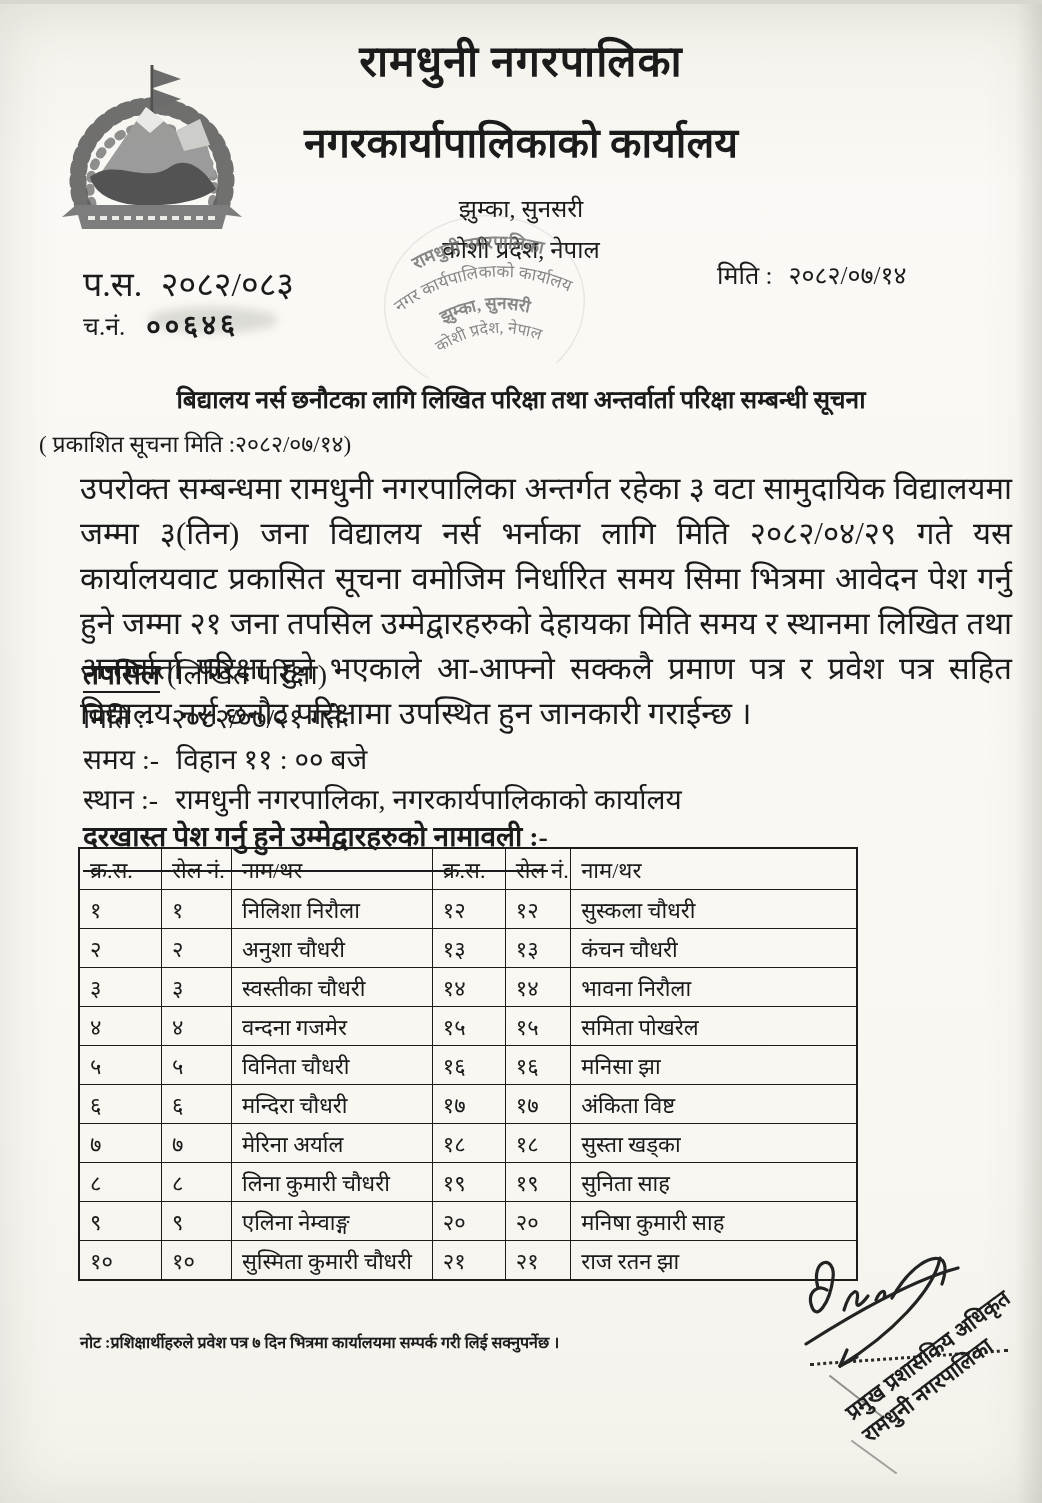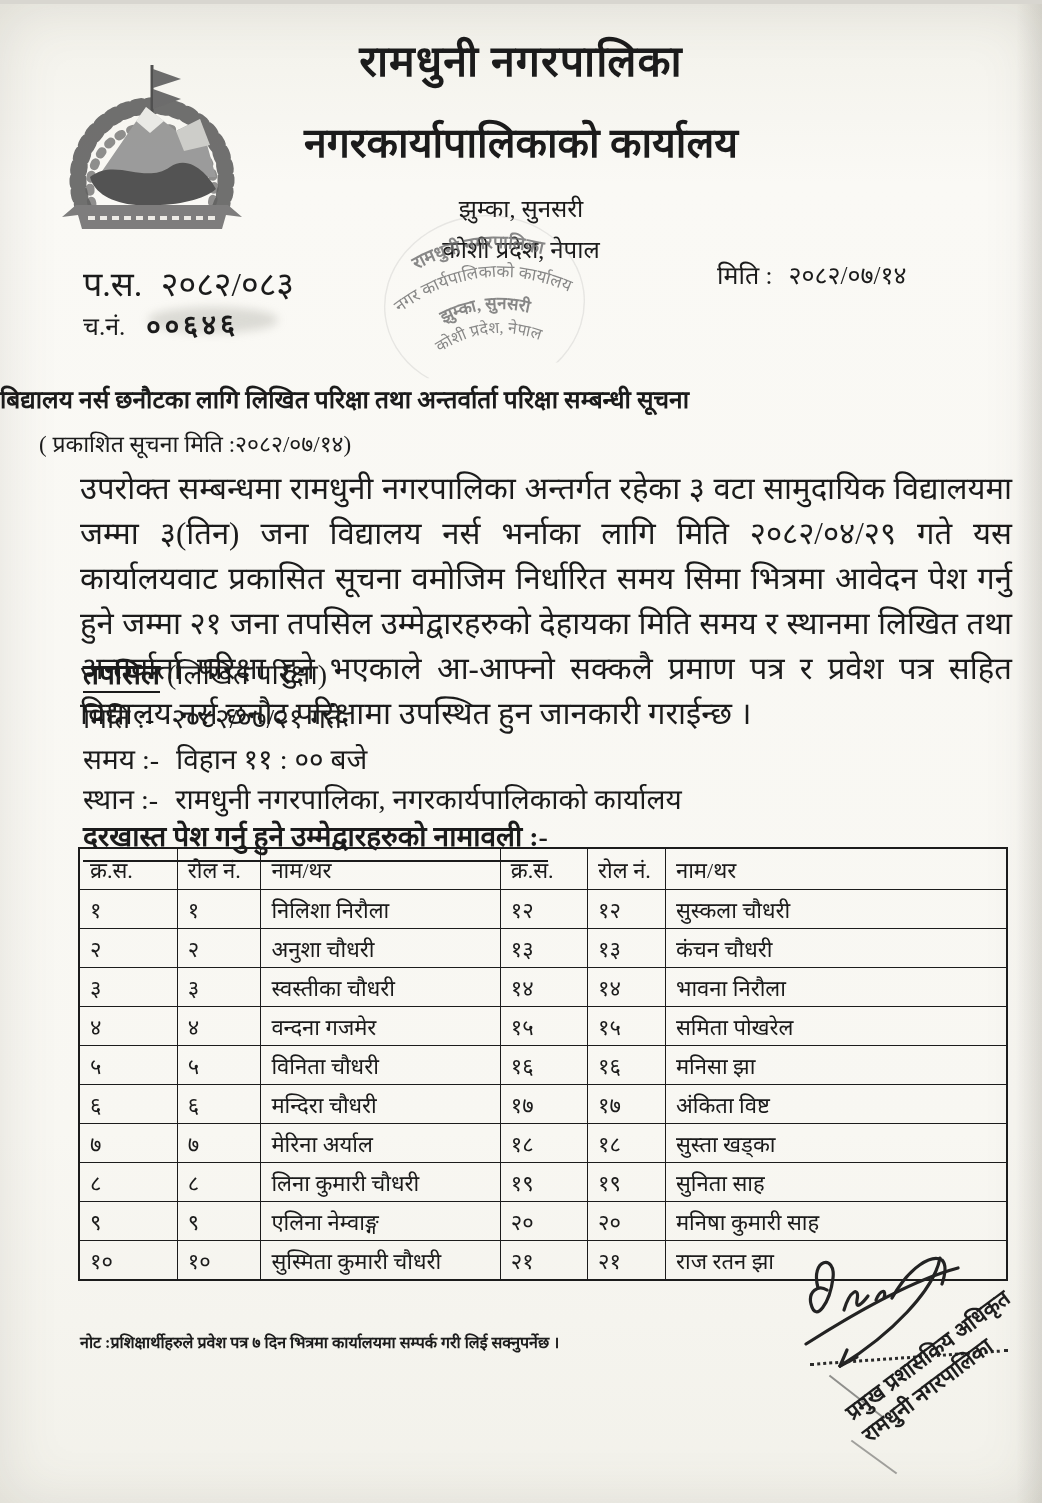--- a/index.html
+++ b/index.html
@@ -40,40 +40,40 @@
   .ref-date { position:absolute; left:717px; top:253px; font-size:25px; }
   .hand-number { display:inline-block; font-size:28px; letter-spacing:4px;
                  transform:rotate(-2deg); font-weight:bold; margin-left:14px;
                  font-family:"DejaVu Sans","Liberation Sans",sans-serif; }
   .smudge { position:absolute; left:148px; top:303px; width:130px; height:26px;
             background:rgba(150,148,140,.30); filter:blur(5px); border-radius:50%; }
   .lbl { display:inline-block; }
   .val { display:inline-block; margin-left:10px; }
 
   
-  .title    { position:absolute; left:0; top:378px; width:100%; text-align:left;
+  .title    { position:absolute; left:0; top:378px; width:100%; text-align:center;
               font-size:24.5px; font-weight:bold; }
   .subtitle { position:absolute; left:0; top:423px; width:100%; text-align:left;
               font-size:23px;padding-left:39px; }
 
   
   .body-par { position:absolute; left:80px; top:462px; width:932px;
               font-size:31px; line-height:45px; text-align:justify; }
 
   
   .line { position:absolute; left:83px; font-size:28px; }
   .tapsil   { top:650px; }
   .tapsil .u { border-bottom:2px solid #1b1b1b; font-weight:bold; padding-bottom:1px; }
   .d-miti   { top:694px; }
   .d-samaya { top:735px; }
   .d-sthan  { top:775px; }
-  .list-head{ top:812px; font-weight:bold; border-bottom:2.2px solid #1b1b1b; padding-bottom:6px; }
-
-  
-  .cand-table { position:absolute; left:78px; top:843px; width:930px;
+  .list-head{ top:812px; font-weight:bold; border-bottom:2.2px solid #1b1b1b; padding-bottom:16px; }
+
+  
+  .cand-table { position:absolute; left:78px; top:843px; width:780px;
                 border-collapse:collapse; border:2.4px solid #1c1c1c;
                 font-size:22px; table-layout:fixed; }
   .cand-table th, .cand-table td {
     border:1.8px solid #1c1c1c; text-align:left; font-weight:normal;
     padding:4px 10px; height:39px; overflow:hidden; white-space:nowrap; }
   .cand-table th { height:41px; }
   .cand-table .c0 { width:10.6%; }
   .cand-table .c1 { width:9.0%; }
   .cand-table .c2 { width:25.8%; }
   .cand-table .c3 { width:9.4%; }

